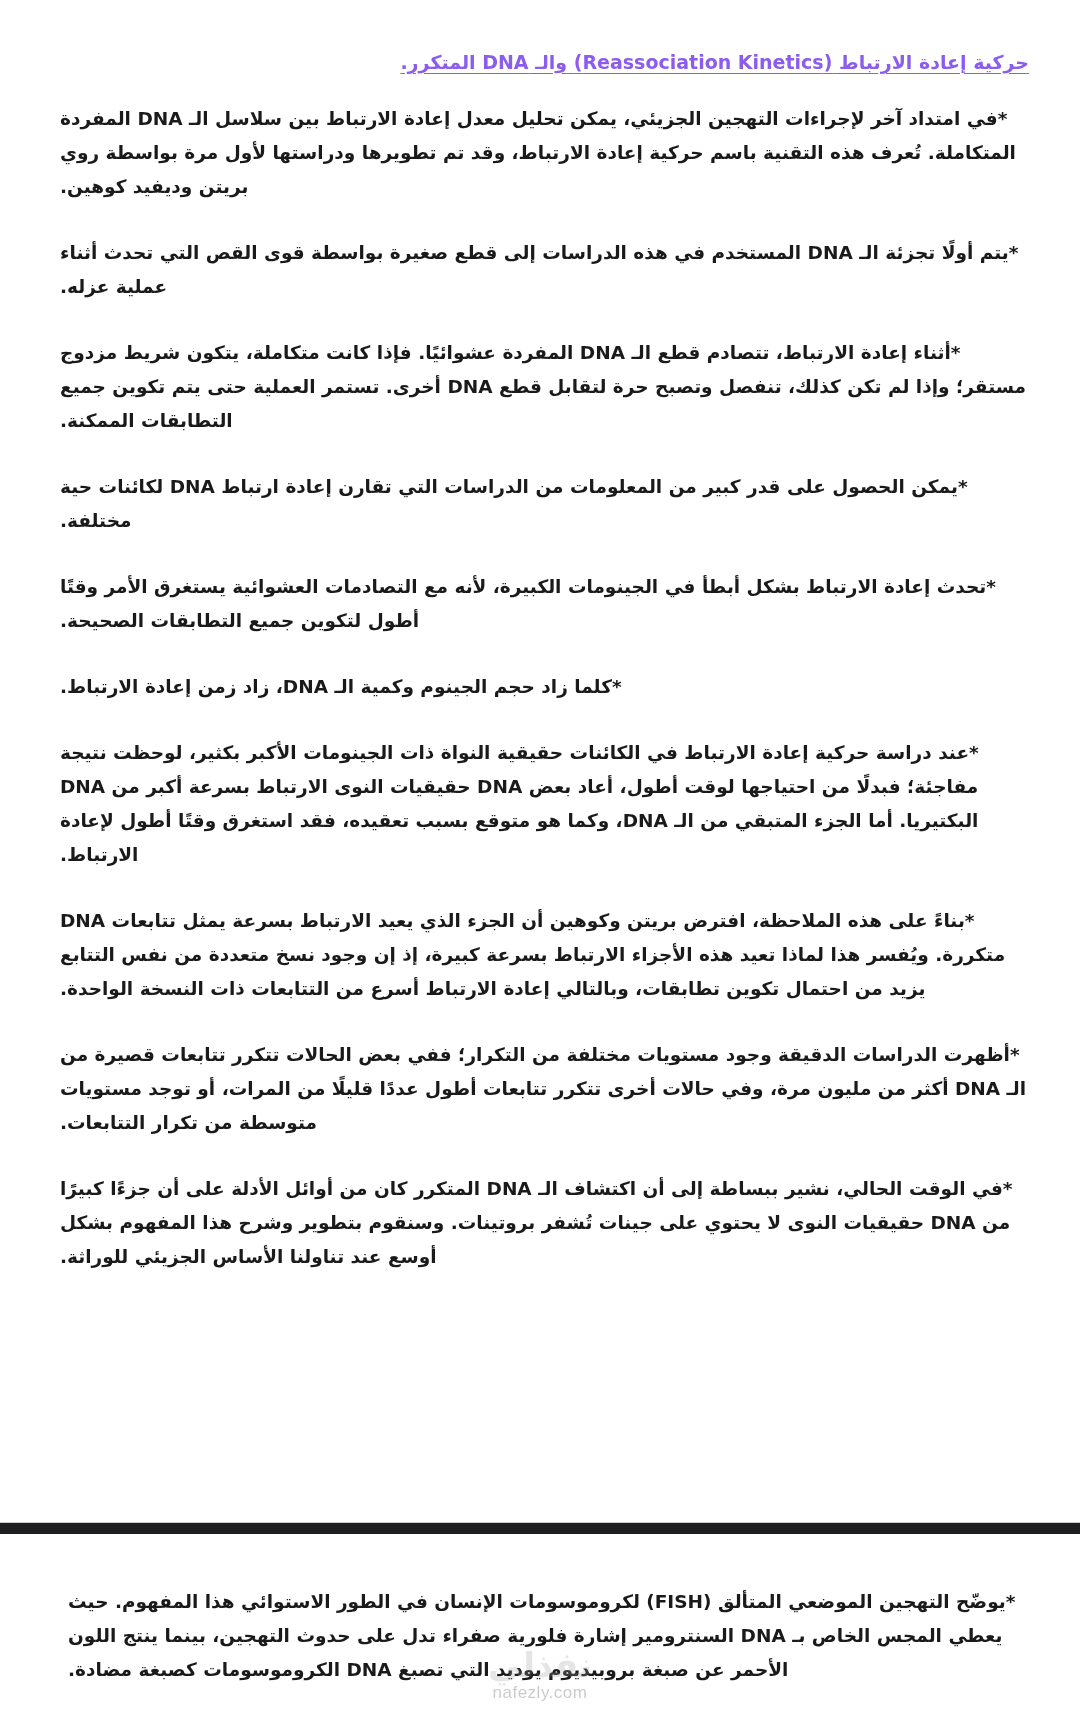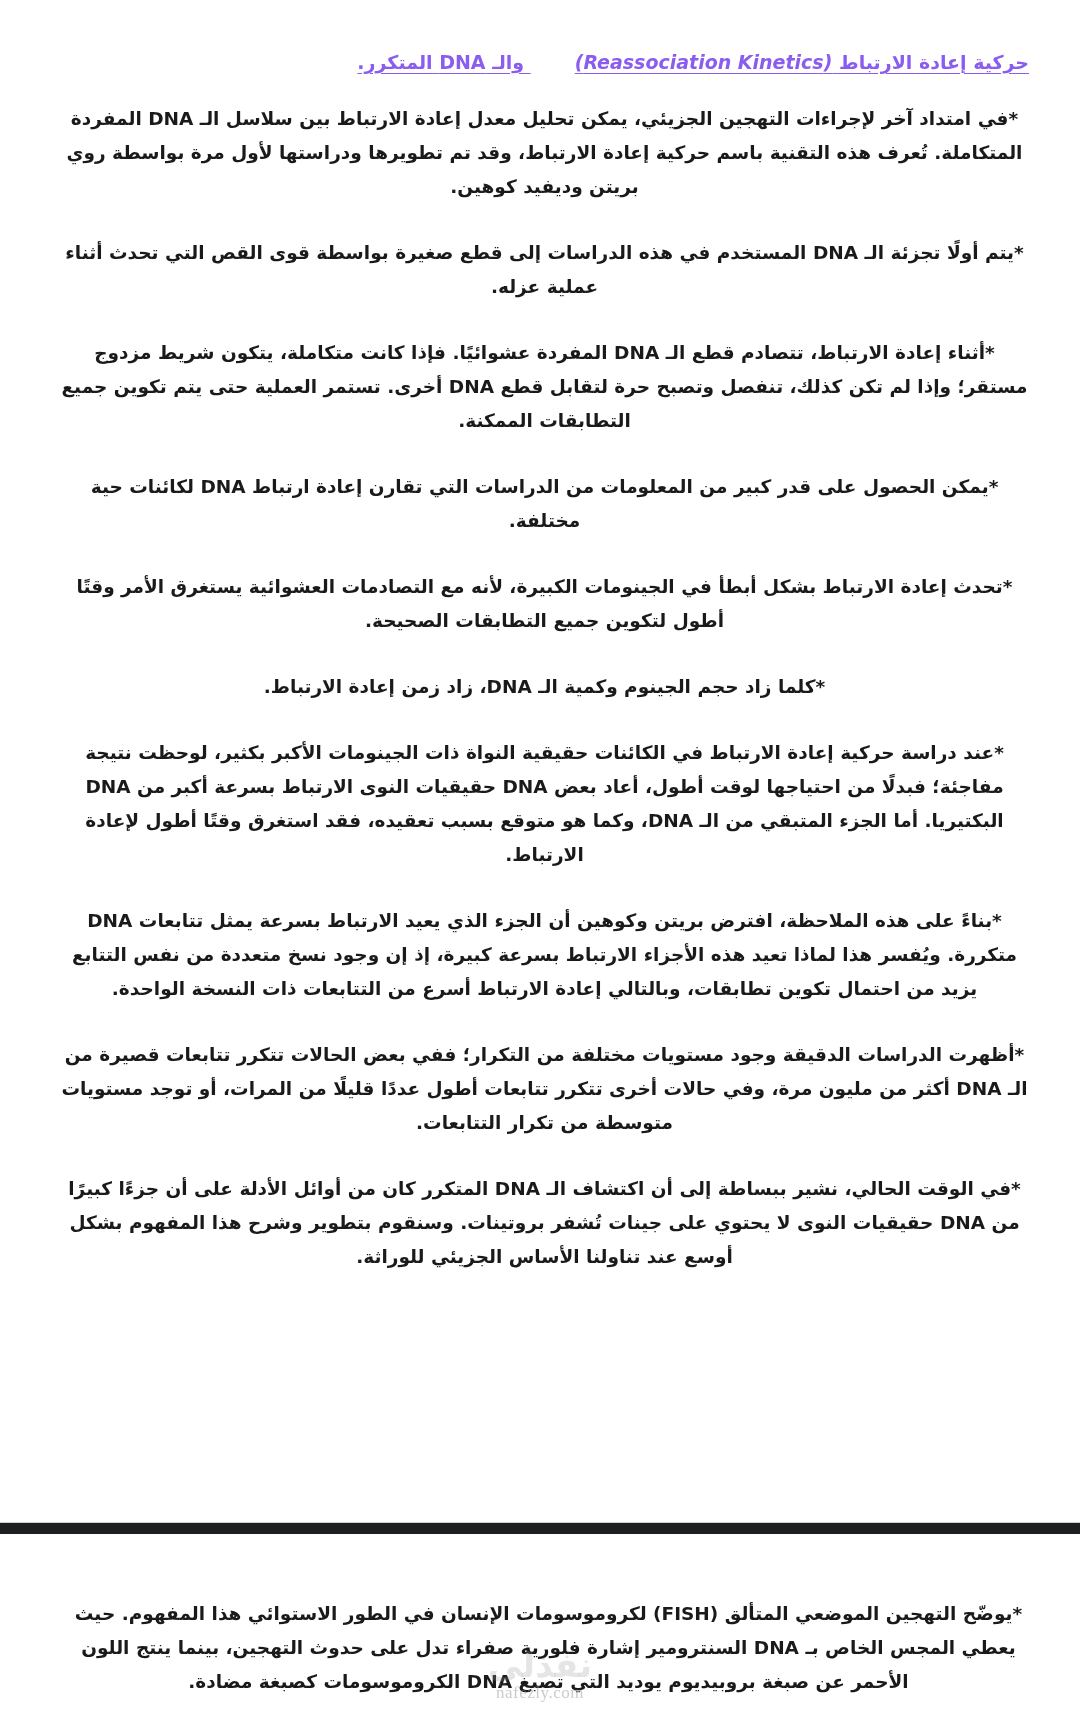--- a/index.html
+++ b/index.html
@@ -26,29 +26,27 @@
       display: block;
       font-size: 19px;
       font-weight: bold;
       color: #8a5cf0;
       text-decoration: underline;
       text-underline-offset: 4px;
       margin: 0 0 22px 0;
       line-height: 36px;
     }
     .heading .en {
-      font-style: italic;
-      margin-left: 44px;
     }
     .para {
       font-size: 18.5px;
       font-weight: bold;
       line-height: 34px;
-      margin: 12px 0 32px 0;
-      text-align: center;
+      margin: 0 0 32px 0;
+      text-align: left;
     }
     .divider {
       position: absolute;
       left: 0;
       right: 0;
       top: 1522px;
       height: 11px;
       background: #1e1f21;
       border-top: 1px solid #cfcfcf;
     }
@@ -70,21 +68,21 @@
     .watermark .wm-ar {
       font-size: 34px;
       font-weight: bold;
       color: rgba(150,150,150,0.25);
       line-height: 36px;
       direction: rtl;
     }
     .watermark .wm-en {
       font-size: 17px;
       color: rgba(140,140,140,0.45);
-      font-family: Liberation Serif, serif;
+      font-family: Liberation Sans, sans-serif;
       letter-spacing: 0.5px;
     }
   </style>
 </head>
 <body>
 
 <div class="doc">
   <a class="heading">
     <span>حركية إعادة الارتباط </span><span class="en">(Reassociation Kinetics)</span><span> والـ DNA المتكرر.</span>
   </a>

